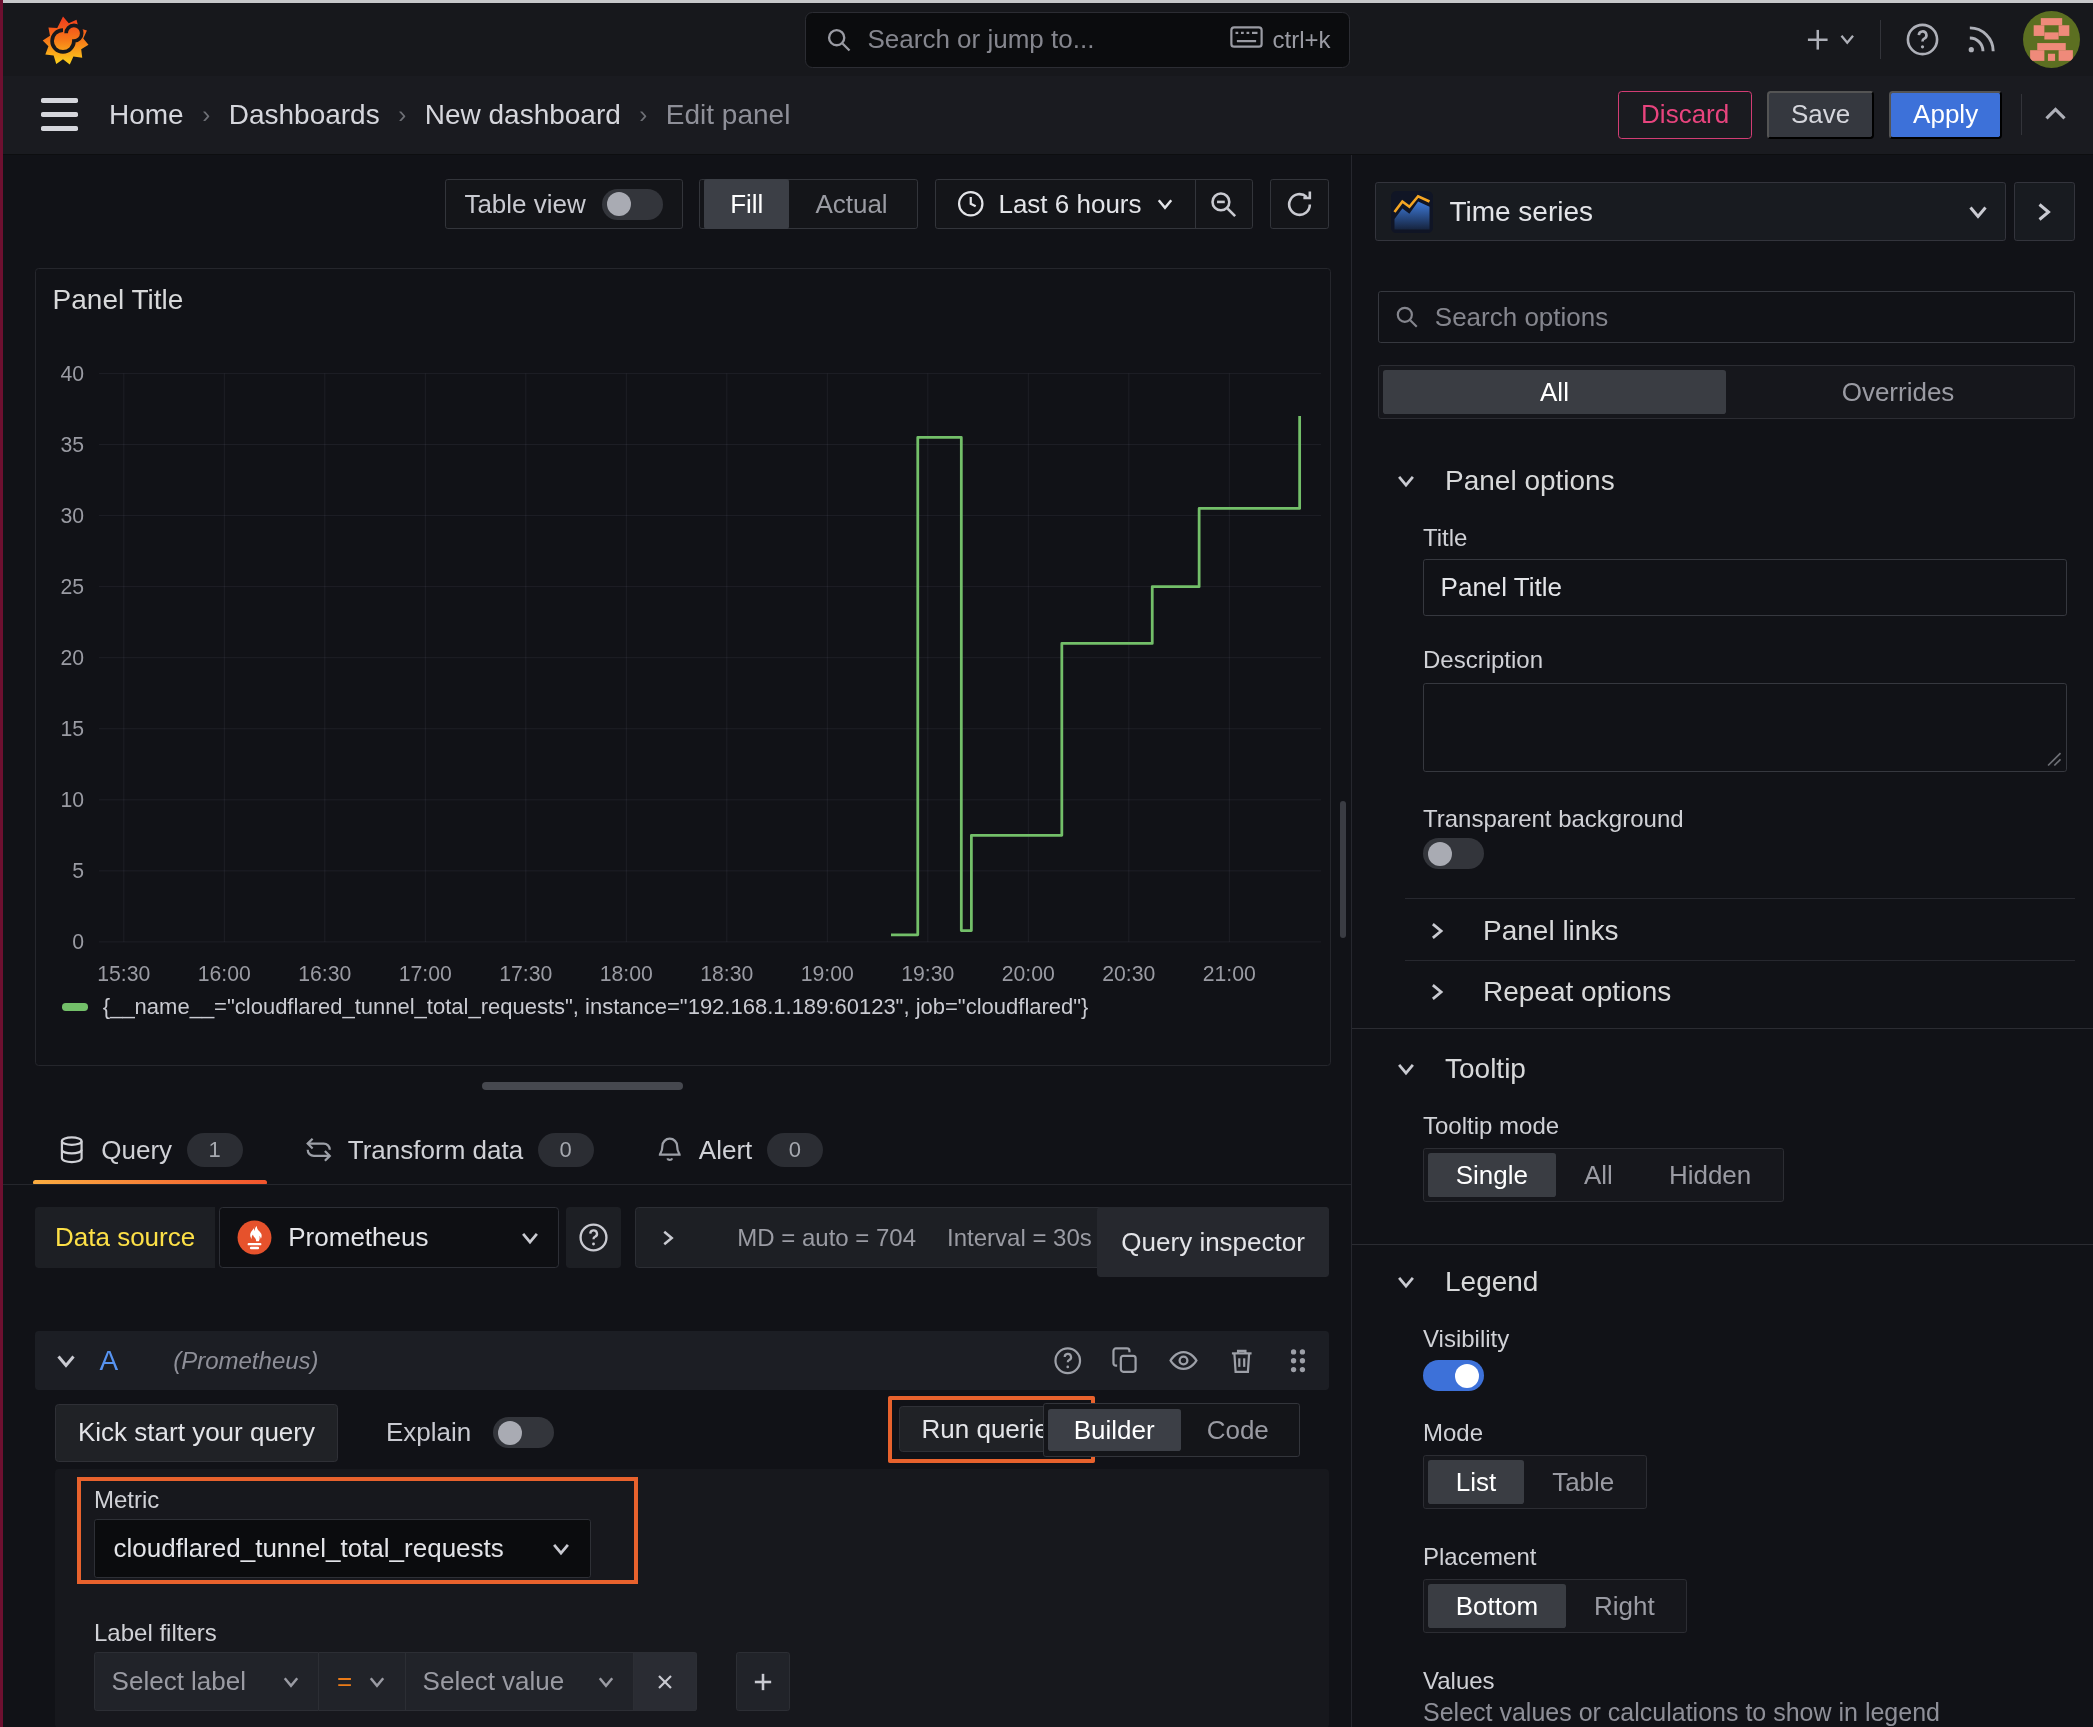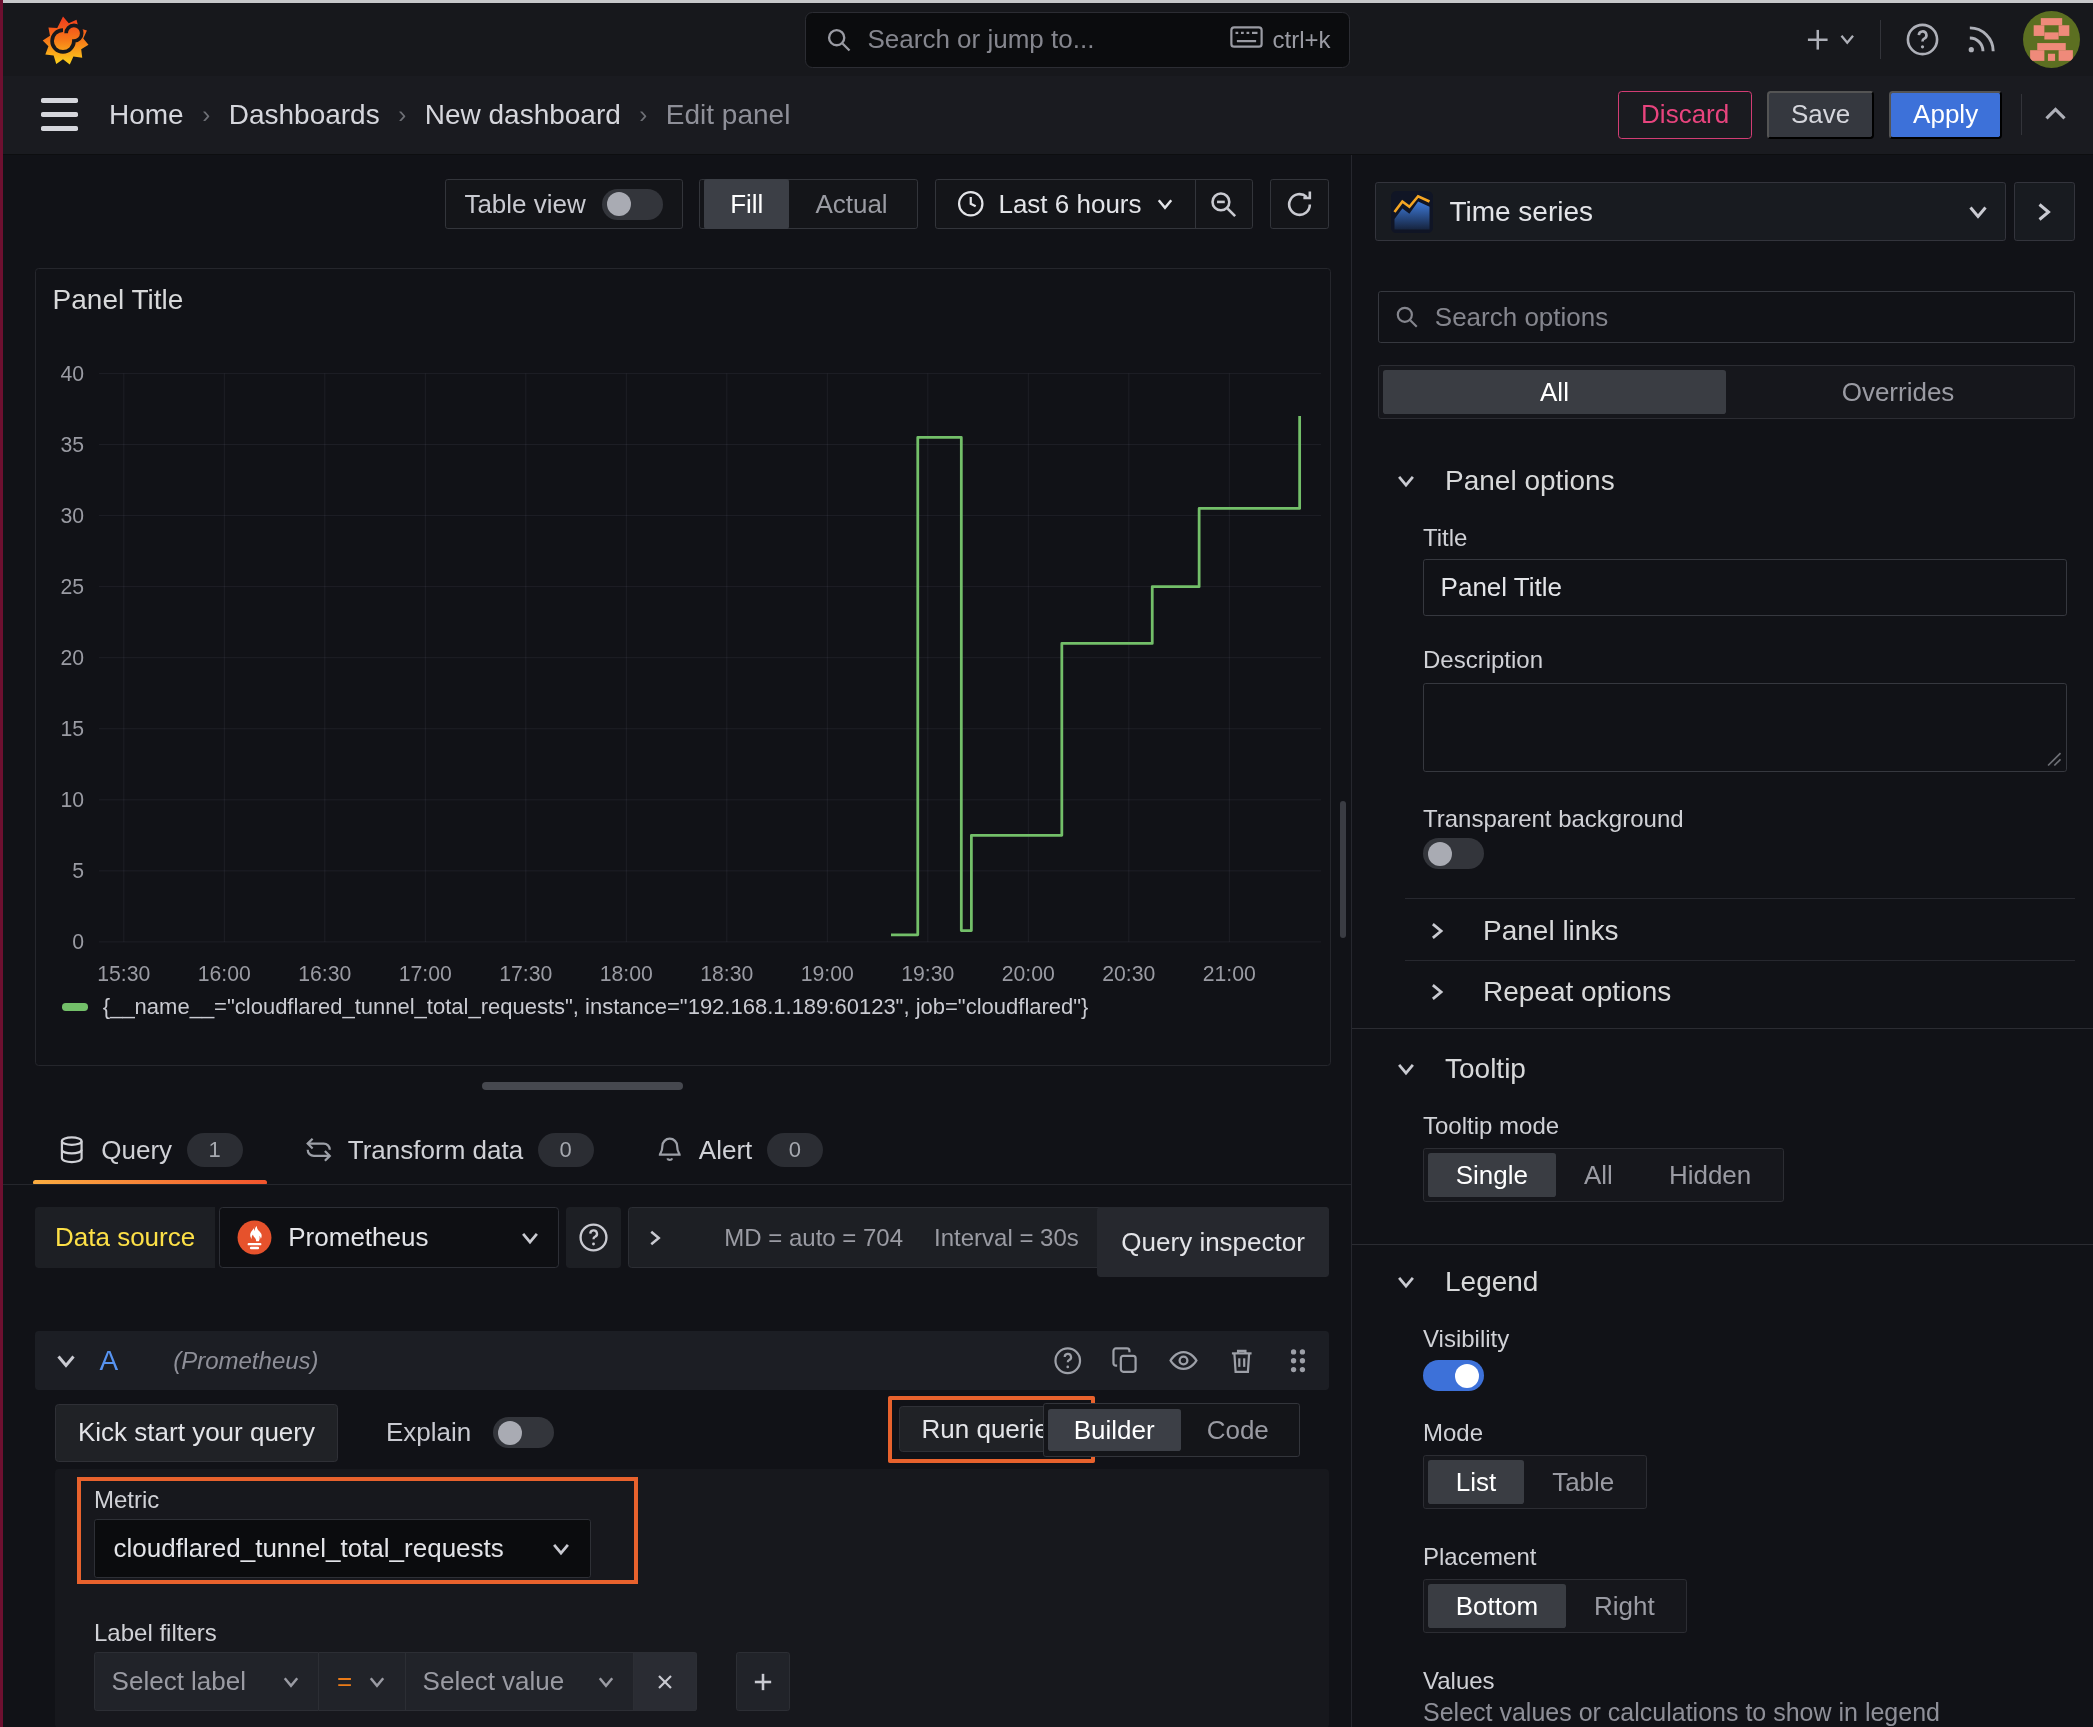--- a/index.html
+++ b/index.html
@@ -84,22 +84,22 @@
   .tab-icon{color:#9da0a8;display:flex;}
 
   
   .ds-row{position:absolute;top:1052px;left:35px;right:22px;height:61px;display:flex;align-items:center;}
   .ds-label{height:61px;display:flex;align-items:center;padding:0 20px;background:#1d1f24;border-radius:3.7px 0 0 3.7px;
             font-size:26px;color:#fde047;}
   .ds-picker{height:61px;width:340px;background:#0e0f13;border:0.9px solid #2d2f36;border-radius:3.7px;margin-left:3.7px;
              display:flex;align-items:center;padding:0 16.6px;gap:14.8px;box-sizing:border-box;cursor:pointer;}
   .ds-picker .name{flex:1;font-size:26px;color:#e3e4e8;}
   .help-btn{width:55px;height:61px;margin-left:7.4px;background:#1d1f24;border-radius:3.7px;display:flex;align-items:center;justify-content:center;color:#c9cad1;cursor:pointer;}
-  .ds-opts{position:relative;flex:1;height:61px;margin-left:7px;background:#1d1f24;border:0.9px solid #2c2e34;border-radius:3.7px;
-           display:flex;align-items:center;gap:31px;padding:0 16px;box-sizing:border-box;color:#9a9ba3;font-size:24px;}
+  .ds-opts{position:relative;flex:1;height:61px;margin-left:14px;background:#1d1f24;border:0.9px solid #2c2e34;border-radius:3.7px;
+           display:flex;align-items:center;gap:31px;padding:0 22px;box-sizing:border-box;color:#9a9ba3;font-size:24px;}
   .qi-btn{position:absolute;right:-0.9px;top:-0.9px;height:70px;padding:0 24px;background:#26282e;border:0.9px solid #3a3c43;border-radius:3.7px;
           display:flex;align-items:center;font-size:26px;color:#e3e4e8;cursor:pointer;box-sizing:border-box;}
 
   
   .q-header{position:absolute;top:1176px;left:35px;right:22px;height:59px;background:#1c1e24;border-radius:3.7px;
             display:flex;align-items:center;padding:0 18.5px;box-sizing:border-box;gap:22px;}
   .refid{color:#5794f2;font-size:28px;font-weight:500;}
   .ds-hint{color:#8e8f98;font-size:24px;font-style:italic;margin-left:33px;}
   .q-header-icons{margin-left:auto;display:flex;align-items:center;gap:28px;color:#9da0a8;}
   .q-header-icons .icon-a{cursor:pointer;display:flex;}

